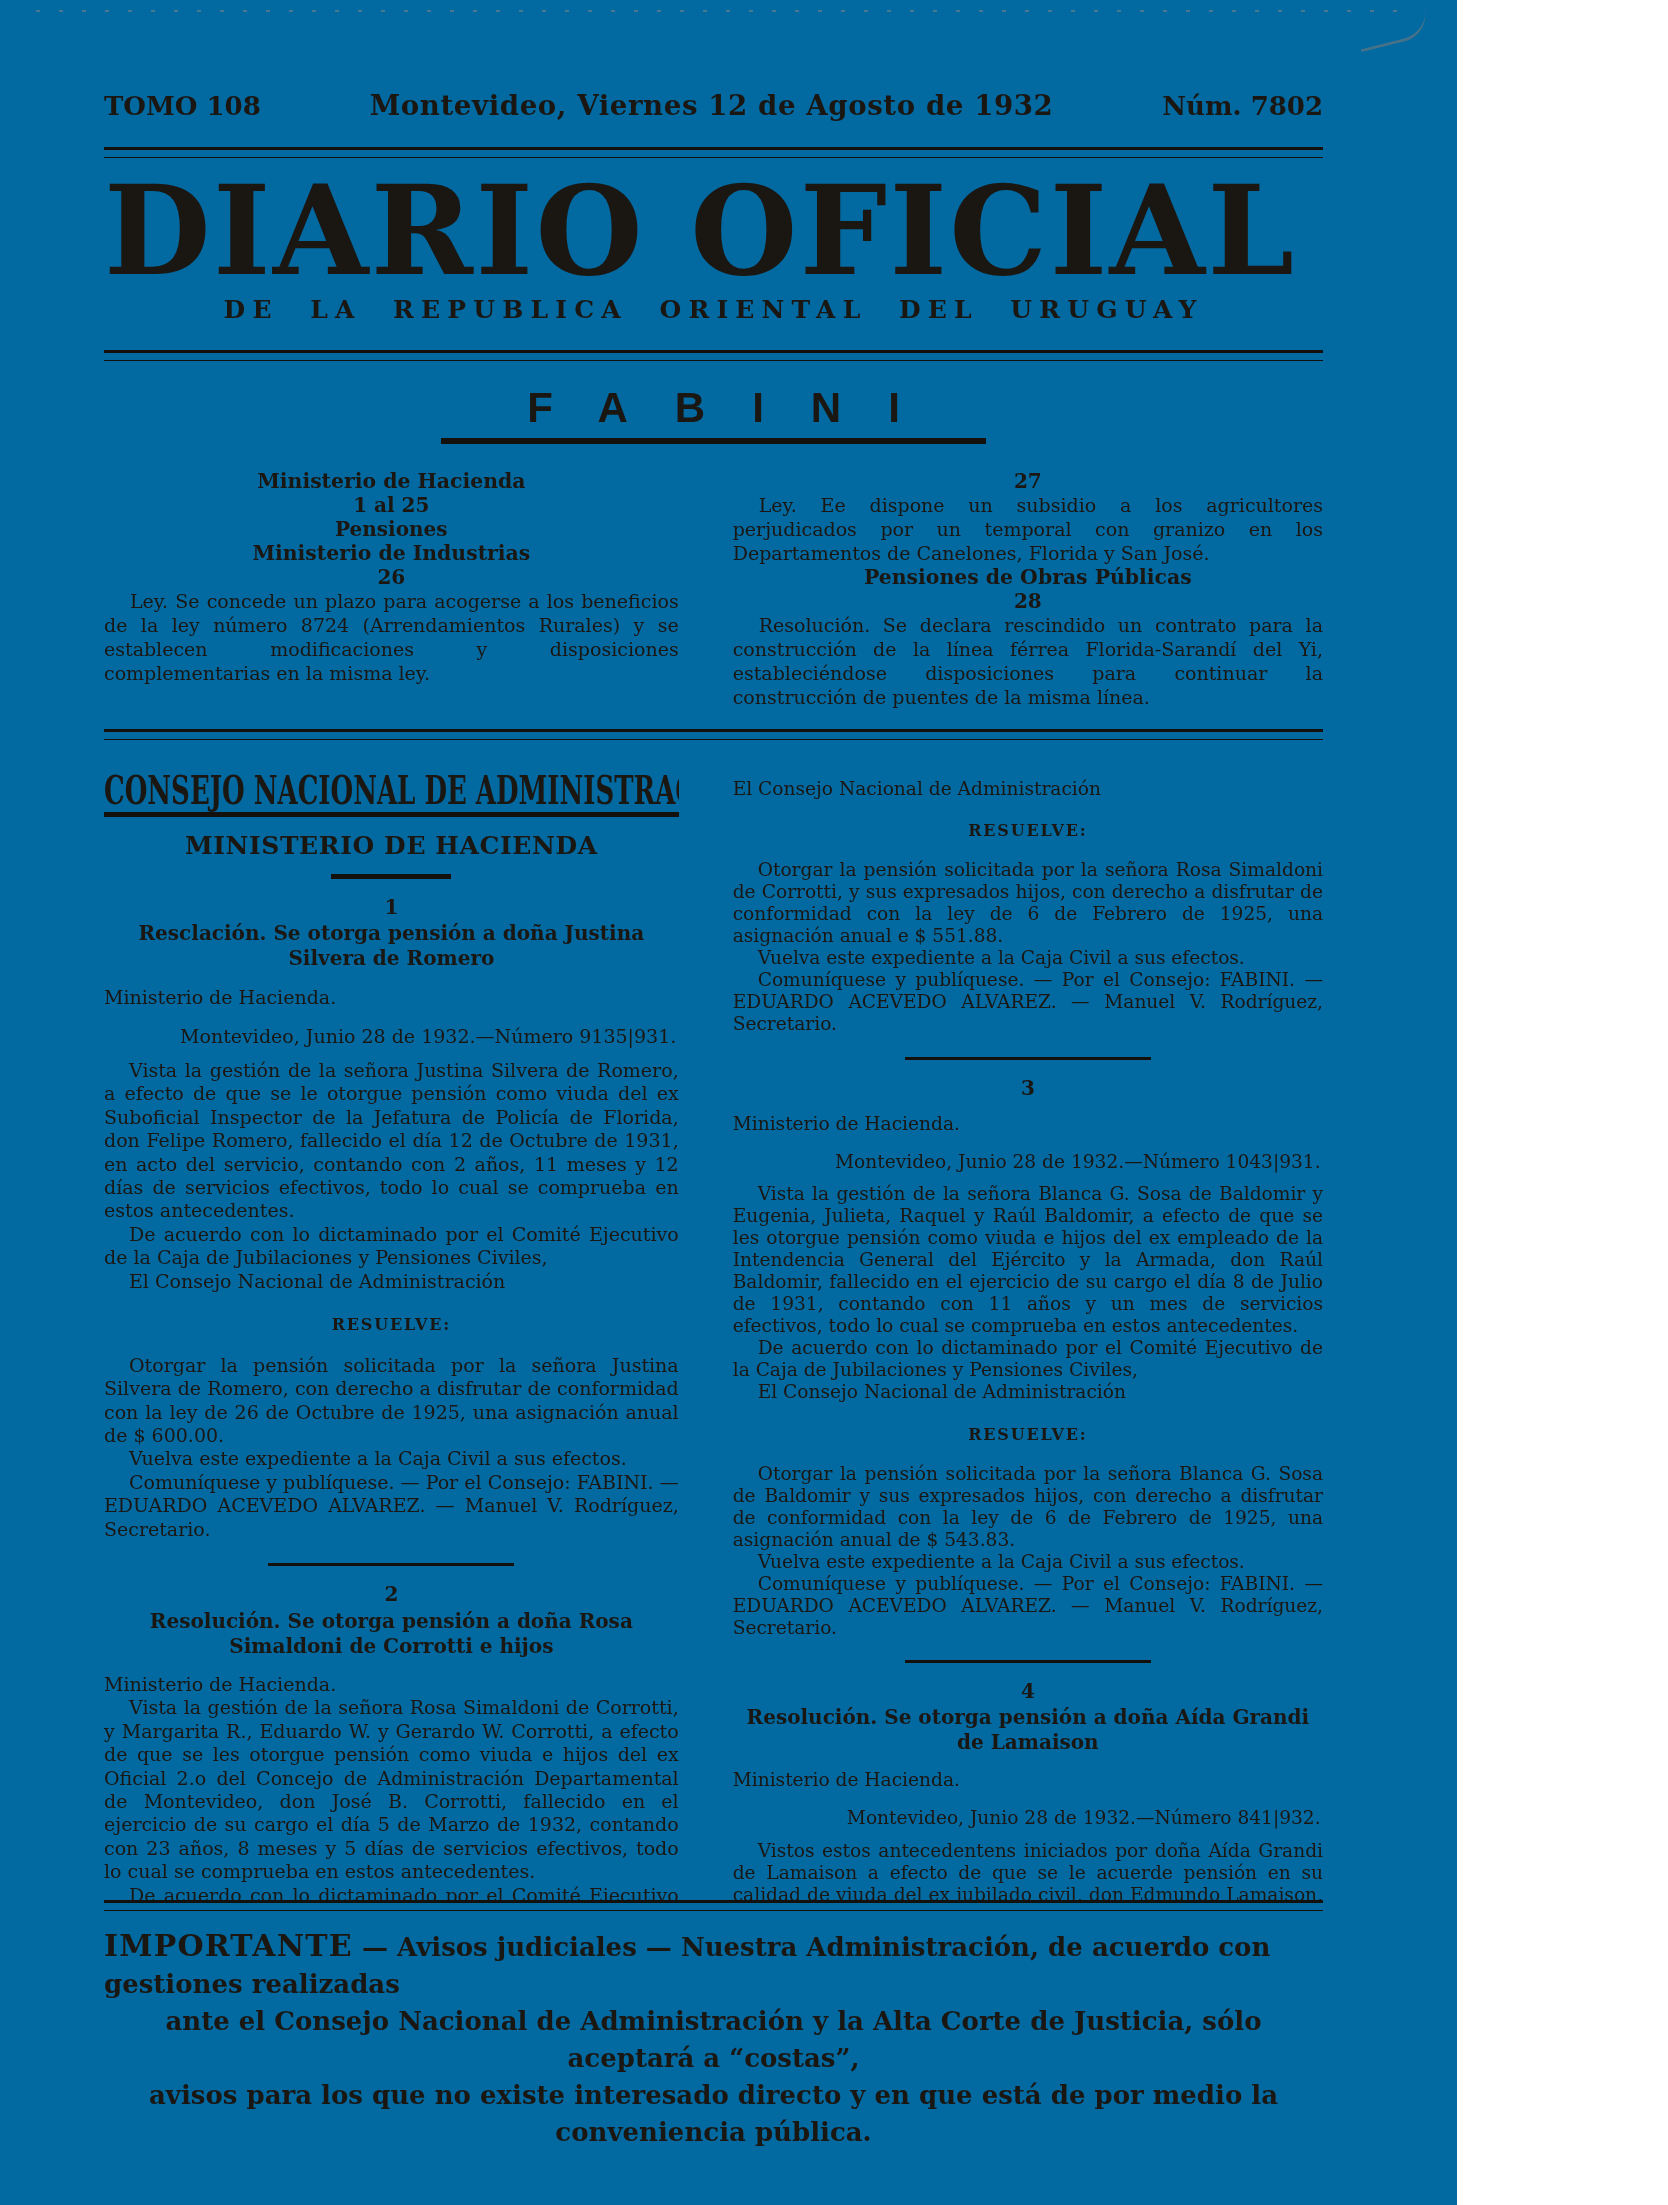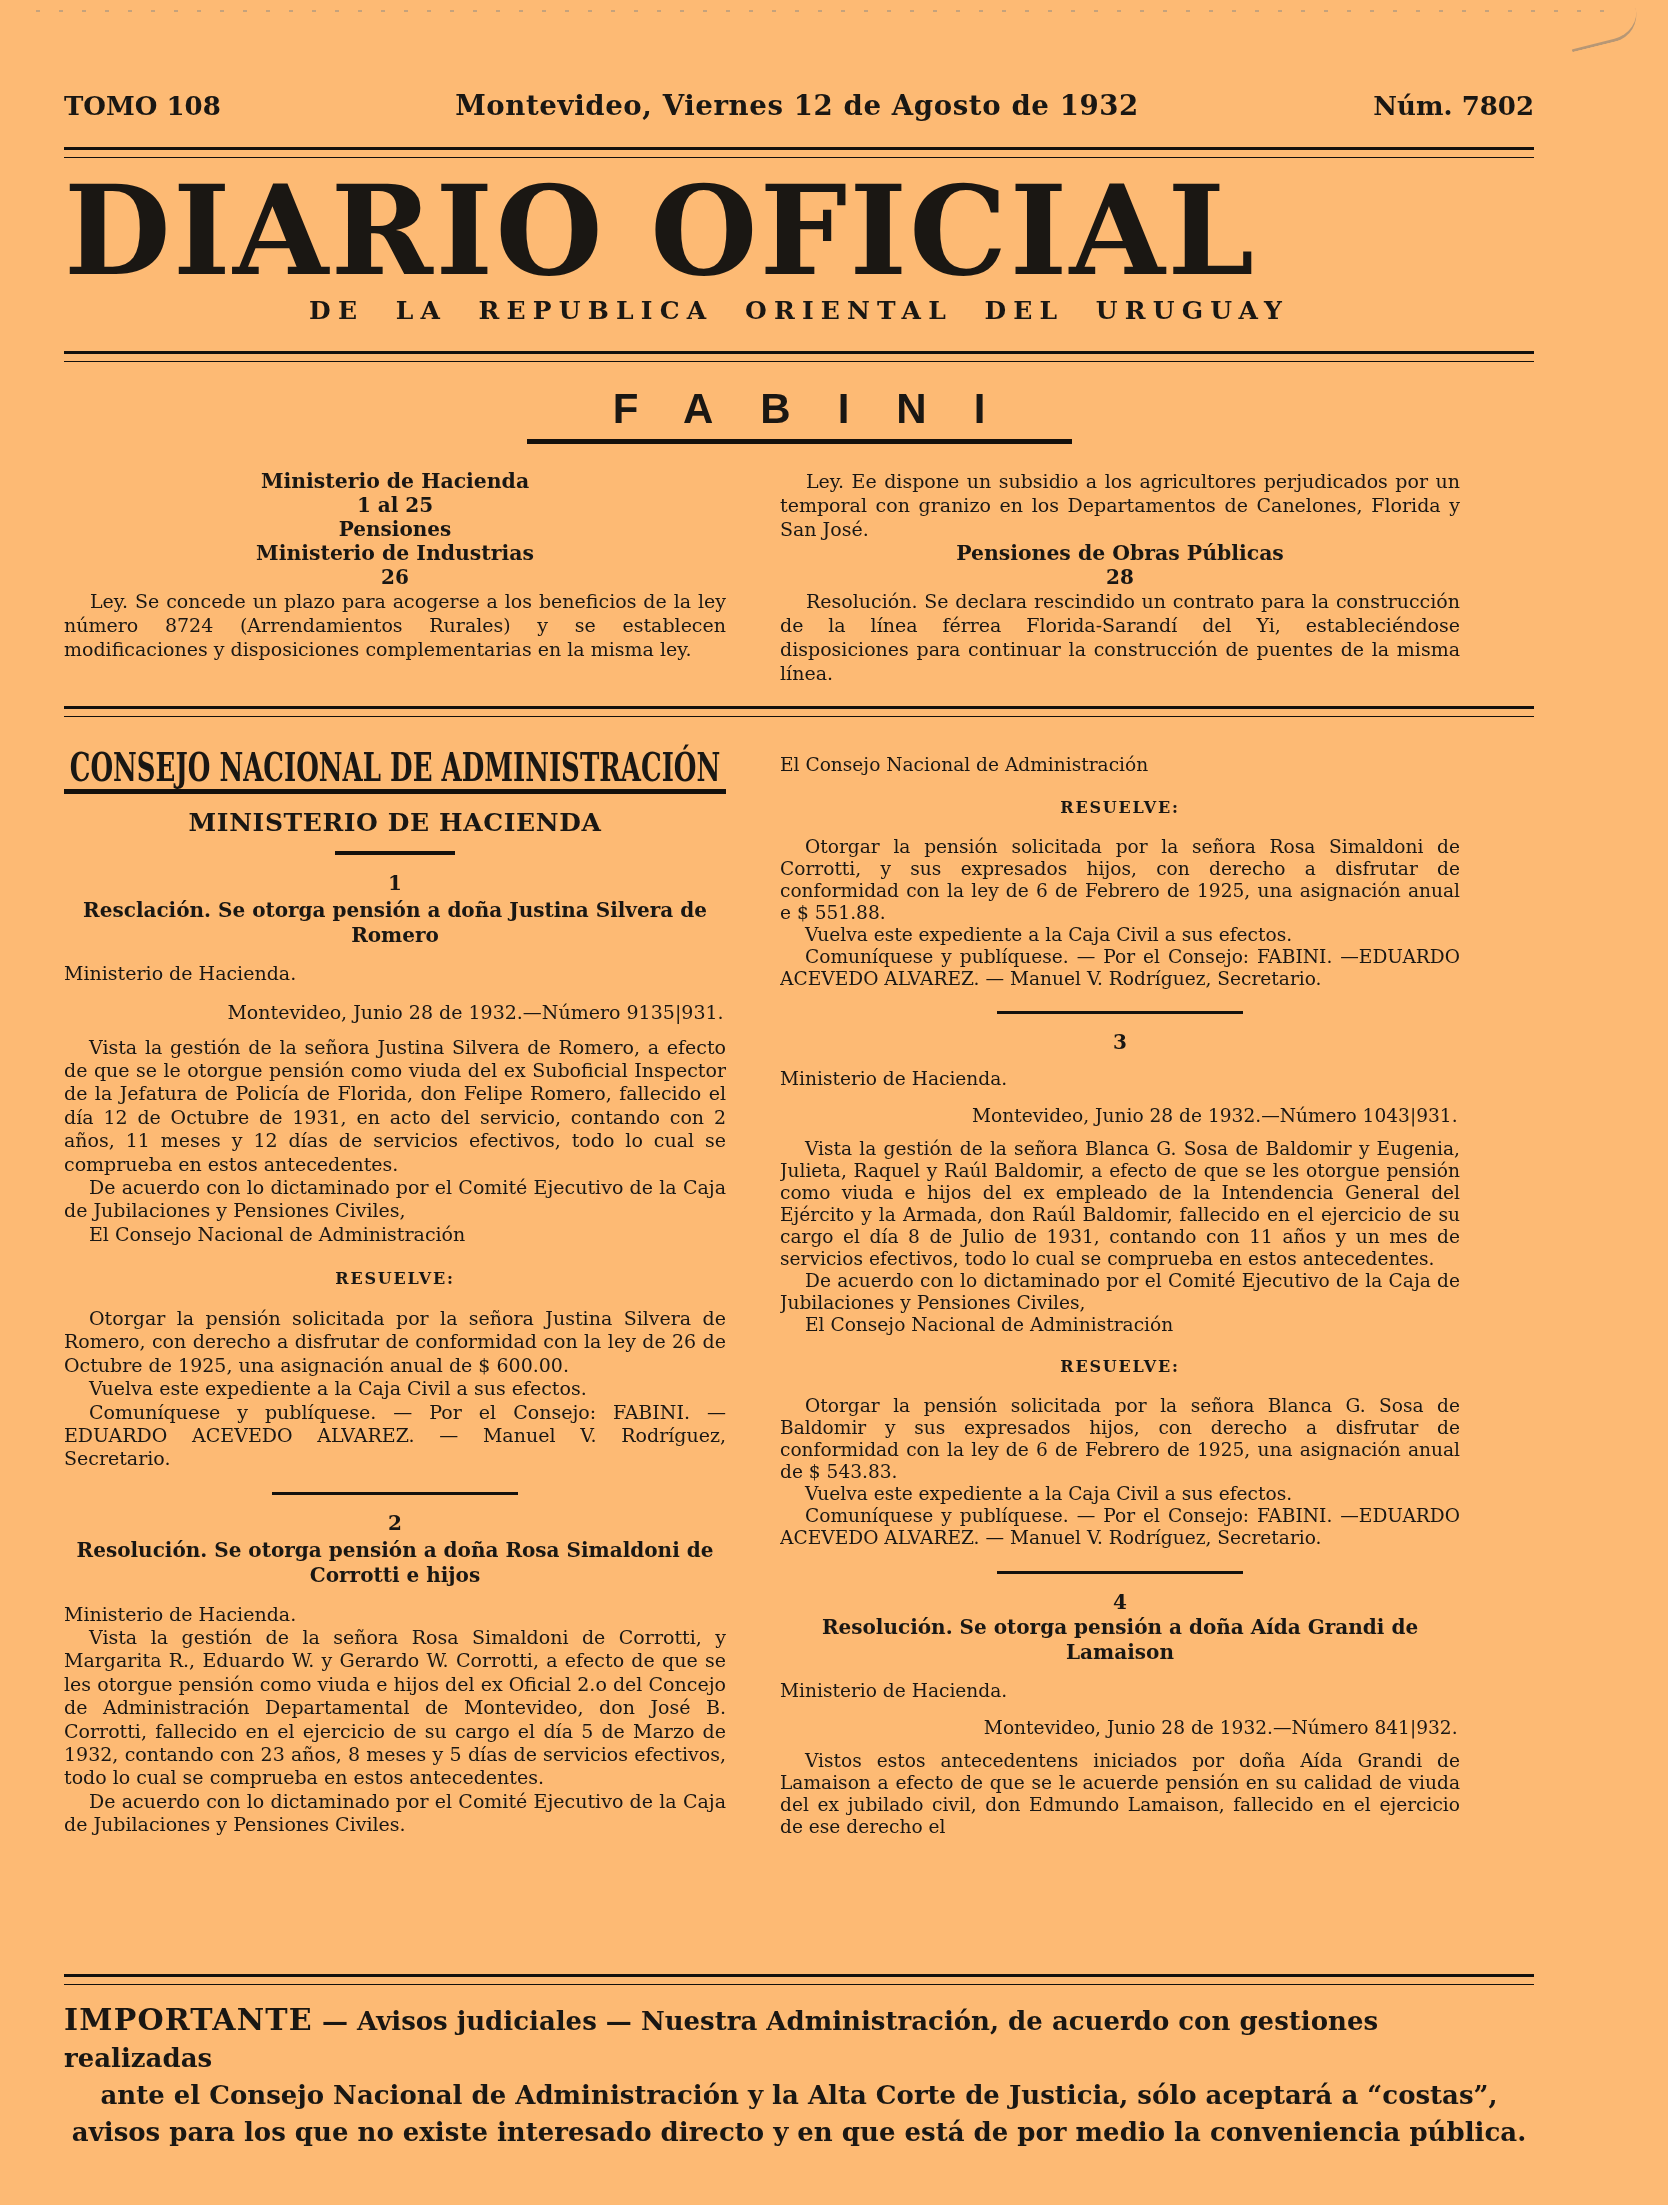--- a/index.html
+++ b/index.html
@@ -1,22 +1,22 @@
 <!DOCTYPE html>
 <html style="font-size:9.6px"><head>
 <meta charset="utf-8">
 <style>
   html,body{margin:0;padding:0;background:#ffffff;}
   .page{
     position:relative;
-    width:1668px;height:2205px;
+    width:1457px;height:2205px;
     box-sizing:border-box;
-    padding:89px 134px 54px 64px;
+    padding:89px 134px 54px 104px;
     overflow:hidden;
-    background:#fdba74;
+    background:#0369a1;
     color:#1a1713;
     font-family:"DejaVu Serif","Liberation Serif",serif;
     display:flex;flex-direction:column;
   }
   
   .scan-dots{position:absolute;top:9.6px;left:36px;right:54px;height:2.4px;
     background:repeating-linear-gradient(90deg,#8d8a84 0 3.6px,transparent 3.6px 23px);opacity:.5;}
   .corner-mark{position:absolute;top:15.6px;right:27.6px;width:72px;height:25px;
     border-bottom:3px solid #7e7b76;border-radius:0 0 42px 0;transform:rotate(-14deg);opacity:.55;}
 
@@ -102,20 +102,21 @@
   <div class="sumario-row">
     <div class="s-col s-left">
         <div class="blk ministry">Ministerio de Hacienda</div>
         <div class="blk item-number">1 al 25</div>
         <div class="blk item-title">Pensiones</div>
         <div class="blk ministry">Ministerio de Industrias</div>
         <div class="blk item-number">26</div>
         <div class="blk sum-paragraph">Ley. Se concede un plazo para acogerse a los beneficios de la ley número 8724 (Arrendamientos Rurales) y se establecen modificaciones y disposiciones complementarias en la misma ley.</div>
       </div>
     <div class="s-col s-right">
+        <div class="blk item-number">27</div>
         <div class="blk sum-paragraph">Ley. Ee dispone un subsidio a los agricultores perjudicados por un temporal con granizo en los Departamentos de Canelones, Florida y San José.</div>
         <div class="blk ministry">Pensiones de Obras Públicas</div>
         <div class="blk item-number">28</div>
         <div class="blk sum-paragraph">Resolución. Se declara rescindido un contrato para la construcción de la línea férrea Florida-Sarandí del Yi, estableciéndose disposiciones para continuar la construcción de puentes de la misma línea.</div>
       </div>
   </div>
 
   <div class="drule drule-3"></div>
 
   <div class="main-row">

